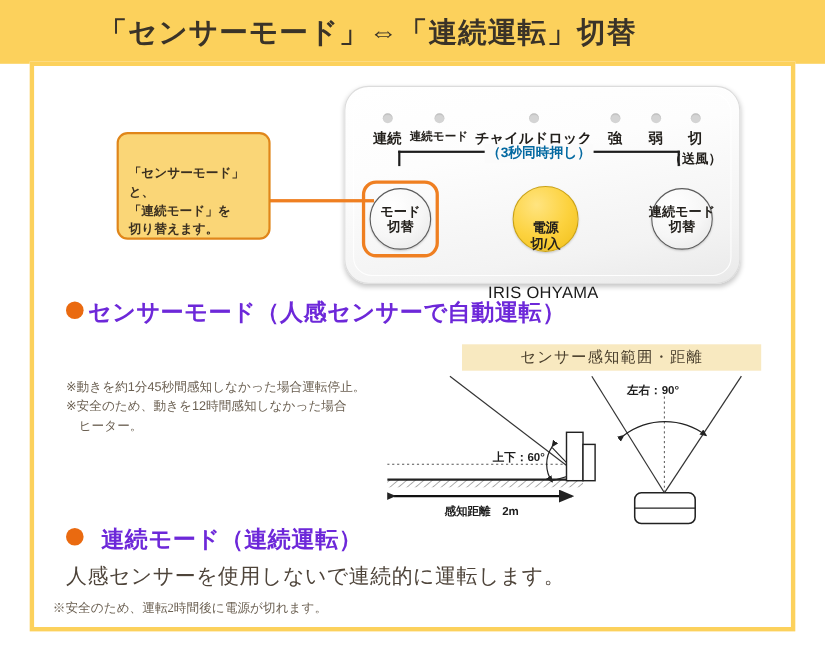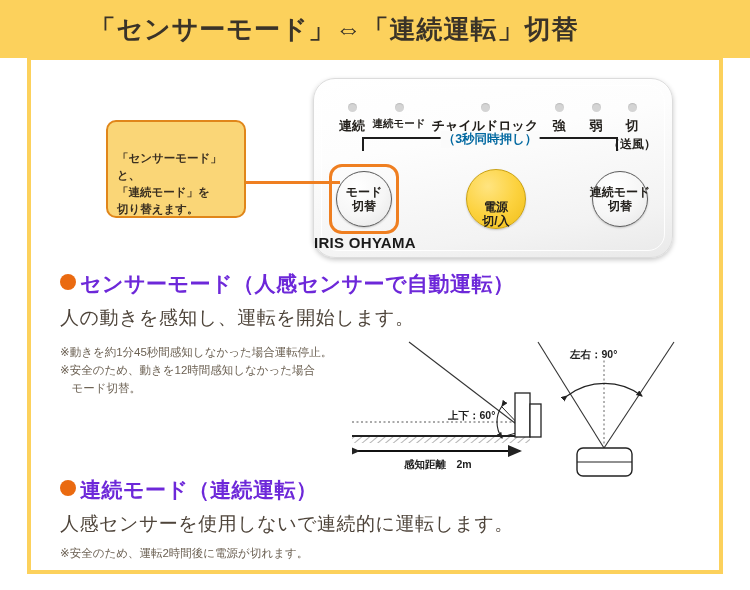--- a/index.html
+++ b/index.html
@@ -77,22 +77,22 @@
     white-space: nowrap;
   }
   .btn.power {
     background: radial-gradient(circle at 36% 28%, #ffe480 0%, #fcd23e 52%, #f0be18 100%);
     border-color: #caa112;
   }
   .btn-hl {
     position: absolute; border: 3px solid #ef7f21; border-radius: 13px;
   }
   .brand {
-    position: absolute; width: 360px; text-align: left;
-    font-size: 15px; font-weight: bold; color: #1a1a1a; letter-spacing: 0.3px;
+    position: absolute; width: 360px; text-align: center;
+    font-size: 15px; font-weight: normal; color: #1a1a1a; letter-spacing: 0.3px; margin-top: 24px;
   }
 
   
   .callout {
     position: absolute; left: 106px; top: 120px; width: 140px; height: 98px;
     background: #fbd municipal;
     background: #fad677; border: 2.5px solid #e0861a; border-radius: 10px;
   }
   .callout-title {
     position: absolute; left: 0; top: 5px; width: 140px; text-align: center;
@@ -194,30 +194,30 @@
   <div class="connector" style="left:244px; top:181px; width:96px;"></div>
 
   <div class="callout">
     <div class="callout-body" style="white-space:pre-line;">「センサーモード」と、
 「連続モード」を
 切り替えます。</div>
   </div>
 
   <div class="bullet" style="left:60px; top:274px;"></div>
   <div class="sect-title" style="left:80px; top:270px;">センサーモード（人感センサーで自動運転）</div>
-  <div class="sect-body" style="left:60px; top:305px;">人の動きを感知し、運転を開始します。</div>
   <div class="note" style="left:60px; top:344px; width:350px;">※動きを約1分45秒間感知しなかった場合運転停止。
 ※安全のため、動きを12時間感知しなかった場合
-　モード切替。</div>
+　ヒーター。</div>
 
   <div class="bullet" style="left:60px; top:480px;"></div>
-  <div class="sect-title" style="left:80px; top:476px;text-align:right;">連続モード（連続運転）</div>
+  <div class="sect-title" style="left:92px; top:476px;text-align:right;">連続モード（連続運転）</div>
   <div class="sect-body" style="left:60px; top:511px;">人感センサーを使用しないで連続的に運転します。</div>
-  <div class="note" style="left:60px; top:545px; width:420px;">※安全のため、運転2時間後に電源が切れます。</div>
-
+  <div class="note" style="left:48px; top:545px; width:420px;font-family:Liberation Serif, serif;">※安全のため、運転2時間後に電源が切れます。</div>
+
+  <div class="range-badge">センサー感知範囲・距離</div>
 
   <svg class="range-svg" width="340" height="140" viewBox="0 0 340 140">
     <defs>
       <marker id="ah" markerWidth="7" markerHeight="7" refX="6" refY="3" orient="auto">
         <path d="M0,0 L7,3 L0,6 z" fill="#222"></path>
       </marker>
       <marker id="ahs" markerWidth="6" markerHeight="6" refX="5" refY="2.6" orient="auto">
         <path d="M0,0 L6,2.6 L0,5.2 z" fill="#222"></path>
       </marker>
       <pattern id="hatch" width="5" height="5" patternUnits="userSpaceOnUse" patternTransform="rotate(50)">

